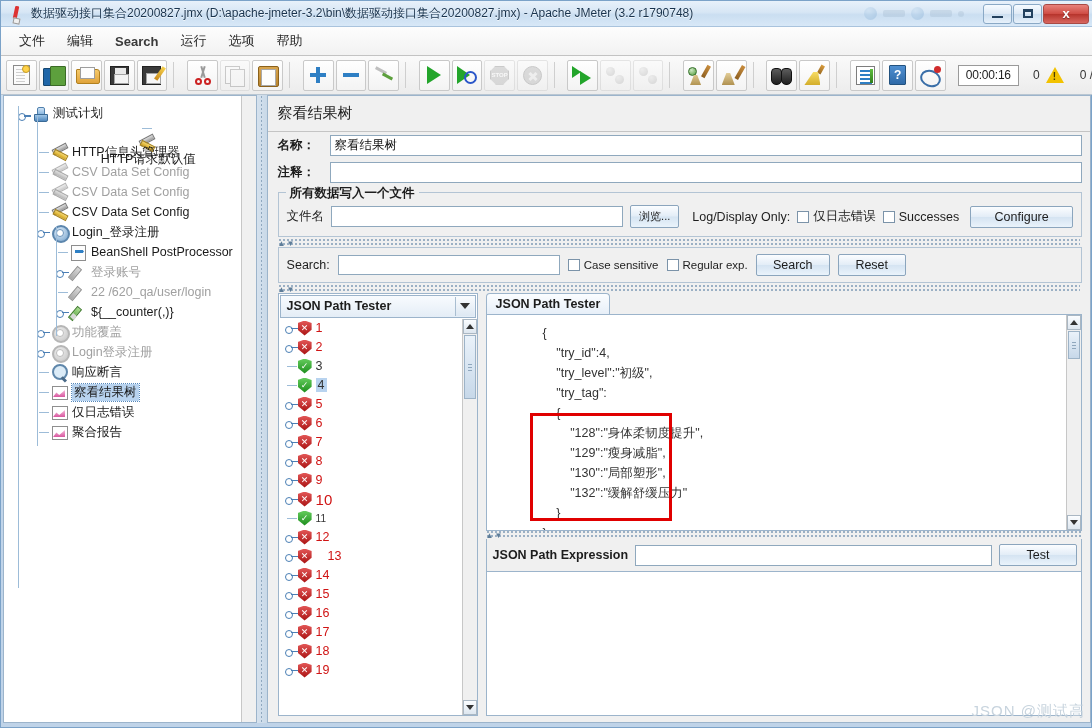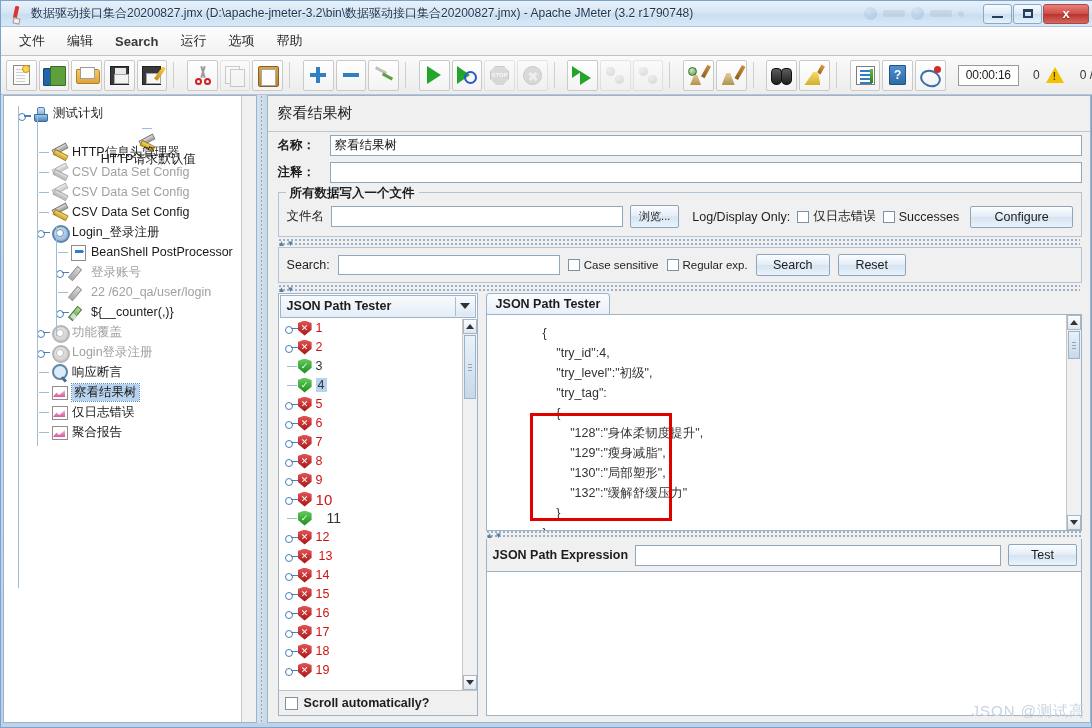--- a/index.html
+++ b/index.html
@@ -844,37 +844,37 @@
                     <span class="mk">✕</span>
                   </span>
                   <span class="num bad" style="margin-left: 4px; font-size: 15px;">10</span>
                 </div>
                 <div class="res-item">
                   <span class="handle line"></span>
                   <span class="shield green">
                     <span class="sh"></span>
                     <span class="mk">✓</span>
                   </span>
-                  <span class="num ok" style="margin-left: 15px; font-size: 14px;">11</span>
+                  <span class="num ok" style="margin-left: 4px; font-size: 10px;">11</span>
                 </div>
                 <div class="res-item">
                   <span class="handle knob"></span>
                   <span class="shield red">
                     <span class="sh"></span>
                     <span class="mk">✕</span>
                   </span>
                   <span class="num bad" style="margin-left: 4px; font-size: 12.5px;">12</span>
                 </div>
                 <div class="res-item">
                   <span class="handle knob"></span>
                   <span class="shield red">
                     <span class="sh"></span>
                     <span class="mk">✕</span>
                   </span>
-                  <span class="num bad" style="margin-left: 7px; font-size: 12.5px;">13</span>
+                  <span class="num bad" style="margin-left: 16px; font-size: 12.5px;">13</span>
                 </div>
                 <div class="res-item">
                   <span class="handle knob"></span>
                   <span class="shield red">
                     <span class="sh"></span>
                     <span class="mk">✕</span>
                   </span>
                   <span class="num bad" style="margin-left: 4px; font-size: 12.5px;">14</span>
                 </div>
                 <div class="res-item">
@@ -920,24 +920,20 @@
               </div>
             <div class="res-scroll">
               <div class="sb-btn">
                   <span class="caret-up" style="border-width:0 4px 5px 4px;"></span>
                 </div>
               <div class="sb-thumb" style="height:64px;"></div>
               <div class="sb-btn" style="position:absolute;bottom:0;left:0;right:0;">
                   <span class="caret-down" style="border-width:5px 4px 0 4px;"></span>
                 </div>
             </div>
-          </div>
-          <div class="scroll-auto">
-            <span class="cb"></span>
-            <span class="lab">Scroll automatically?</span>
           </div>
         </div>
 
         <div class="right-view">
           <div class="tabstrip">
             <div class="tab">JSON Path Tester</div>
           </div>
           <div class="json-area">
             <div class="json-text">        {
             "try_id":4,
@@ -960,21 +956,21 @@
                   <span class="caret-down" style="border-width:5px 4px 0 4px;"></span>
                 </div>
             </div>
           </div>
           <div class="dotted-split" style="margin:0;">
             <span class="arrows">▲▼</span>
           </div>
           <div class="expr-row">
             <span class="lab">JSON Path Expression</span>
             <span class="ein"></span>
-            <span class="btn" style="width:69px;">Test</span>
+            <span class="btn" style="width:78px;">Test</span>
           </div>
           <div class="result-empty"></div>
         </div>
 
       </div>
     </div>
   </div>
 
   <div class="watermark">JSON @测试高</div>
 </div>

